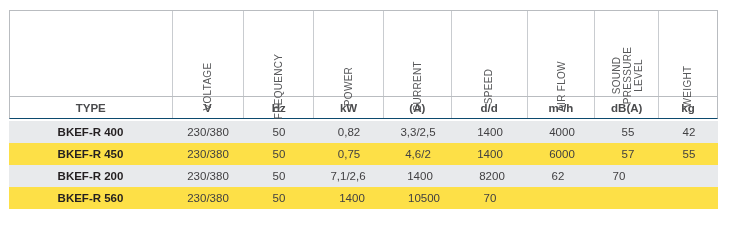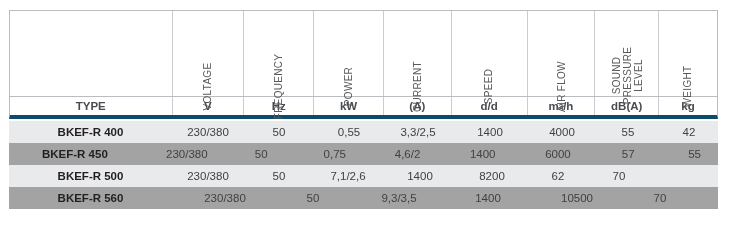--- a/index.html
+++ b/index.html
@@ -57,21 +57,21 @@
     line-height: 11px;
     text-align: center;
   }
   .rot.multi { white-space: normal; }
 
   
   .unit-row {
     display: flex;
     border-left: 1px solid #b9bcc0;
     border-right: 1px solid #b9bcc0;
-    border-bottom: 4px solid #0c4a6e;
+    border-bottom: 1px solid #0c4a6e;
     box-sizing: border-box;
     height: 22px;
     background: #ffffff;
   }
   .unit-cell {
     border-right: 1px solid #c9ccd0;
     box-sizing: border-box;
     display: flex;
     align-items: center;
     justify-content: center;
@@ -83,21 +83,21 @@
   .unit-cell sup { font-size: 8px; vertical-align: super; }
 
   
   .data-area { margin-top: 2px; }
   .data-row {
     display: flex;
     height: 22px;
     box-sizing: border-box;
   }
   .data-row.even { background: #e8eaec; }
-  .data-row.odd  { background: #a3a3a3; gap: 17px; }
+  .data-row.odd  { background: #fde047; }
   .data-cell {
     box-sizing: border-box;
     display: flex;
     align-items: center;
     justify-content: center;
     font-size: 11.5px;
     color: #414042;
   }
   .data-cell.type {
     font-weight: bold;
@@ -193,56 +193,55 @@
     <div class="unit-cell c7">dB(A)</div>
     <div class="unit-cell c8">kg</div>
   </div>
 
   <div class="data-area">
 
     <div class="data-row even">
       <div class="data-cell type c0">BKEF-R 400</div>
       <div class="data-cell c1">230/380</div>
       <div class="data-cell c2">50</div>
-      <div class="data-cell c3">0,55</div>
+      <div class="data-cell c3">0,82</div>
       <div class="data-cell c4">3,3/2,5</div>
       <div class="data-cell c5">1400</div>
       <div class="data-cell c6">4000</div>
       <div class="data-cell c7">55</div>
       <div class="data-cell c8">42</div>
     </div>
 
     <div class="data-row odd">
       <div class="data-cell type c0">BKEF-R 450</div>
       <div class="data-cell c1">230/380</div>
       <div class="data-cell c2">50</div>
       <div class="data-cell c3">0,75</div>
       <div class="data-cell c4">4,6/2</div>
       <div class="data-cell c5">1400</div>
       <div class="data-cell c6">6000</div>
       <div class="data-cell c7">57</div>
       <div class="data-cell c8">55</div>
     </div>
 
     <div class="data-row even">
-      <div class="data-cell type c0">BKEF-R 500</div>
+      <div class="data-cell type c0">BKEF-R 200</div>
       <div class="data-cell c1">230/380</div>
       <div class="data-cell c2">50</div>
       <div class="data-cell c4">7,1/2,6</div>
       <div class="data-cell c5">1400</div>
       <div class="data-cell c6">8200</div>
       <div class="data-cell c7">62</div>
       <div class="data-cell c8">70</div>
     </div>
 
     <div class="data-row odd">
       <div class="data-cell type c0">BKEF-R 560</div>
       <div class="data-cell c1">230/380</div>
       <div class="data-cell c2">50</div>
-      <div class="data-cell c4">9,3/3,5</div>
       <div class="data-cell c5">1400</div>
       <div class="data-cell c6">10500</div>
       <div class="data-cell c7">70</div>
     </div>
 
   </div>
 
 </div>
 
 </body></html>

